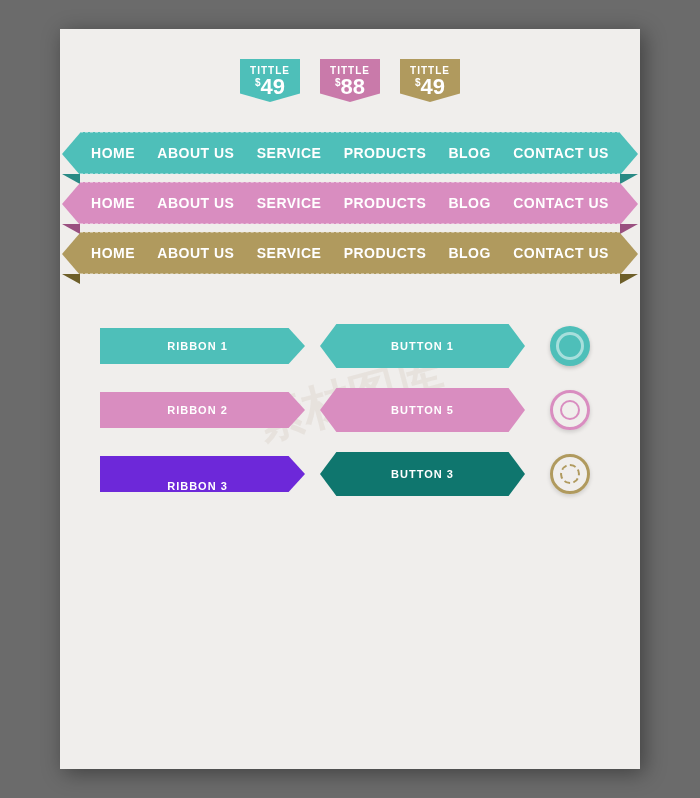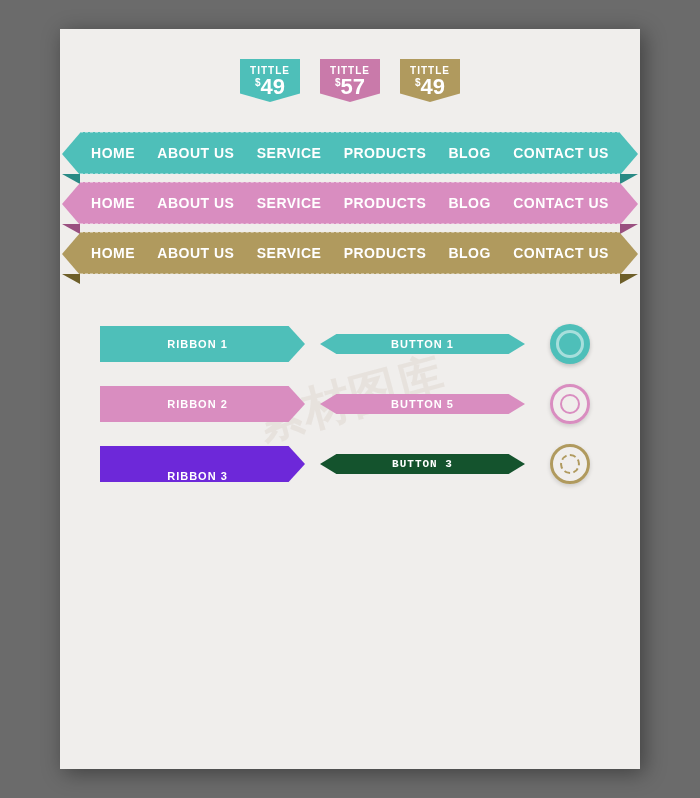--- a/index.html
+++ b/index.html
@@ -268,43 +268,42 @@
     }
     .ribbon-label {
       color: white;
       font-size: 11px;
       font-weight: bold;
       letter-spacing: 1px;
     }
 
     
     .btn-shape {
-      height: 20px;
+      height: 44px;
       display: flex;
       align-items: center;
       justify-content: center;
       cursor: pointer;
       position: relative;
       text-align: right;
     }
     .btn-teal {
       background: #4ebfb9;
       clip-path: polygon(8% 0, 92% 0, 100% 50%, 92% 100%, 8% 100%, 0 50%);
       padding: 0 20px;
     }
     .btn-pink {
       background: #d98dc0;
       clip-path: polygon(8% 0, 92% 0, 100% 50%, 92% 100%, 8% 100%, 0 50%);
       padding: 0 20px;
     }
     .btn-gold {
-      background: #14532d;
+      background: #0f766e;
       clip-path: polygon(8% 0, 92% 0, 100% 50%, 92% 100%, 8% 100%, 0 50%);
       padding: 0 20px;
-      font-family: Liberation Mono, monospace;
     }
     .btn-label {
       color: white;
       font-size: 11px;
       font-weight: bold;
       letter-spacing: 1px;
     }
 
     
     .circle-indicator {
@@ -378,21 +377,21 @@
   <div class="price-tags">
     <div class="price-tag">
       <div class="price-tag-body teal">
         <span class="price-tag-title">TITTLE</span>
         <div class="price-tag-price"><sup>$</sup><span>49</span></div>
       </div>
     </div>
     <div class="price-tag">
       <div class="price-tag-body pink">
         <span class="price-tag-title">TITTLE</span>
-        <div class="price-tag-price"><sup>$</sup><span>57</span></div>
+        <div class="price-tag-price"><sup>$</sup><span>88</span></div>
       </div>
     </div>
     <div class="price-tag">
       <div class="price-tag-body gold">
         <span class="price-tag-title">TITTLE</span>
         <div class="price-tag-price"><sup>$</sup><span>49</span></div>
       </div>
     </div>
   </div>
 

